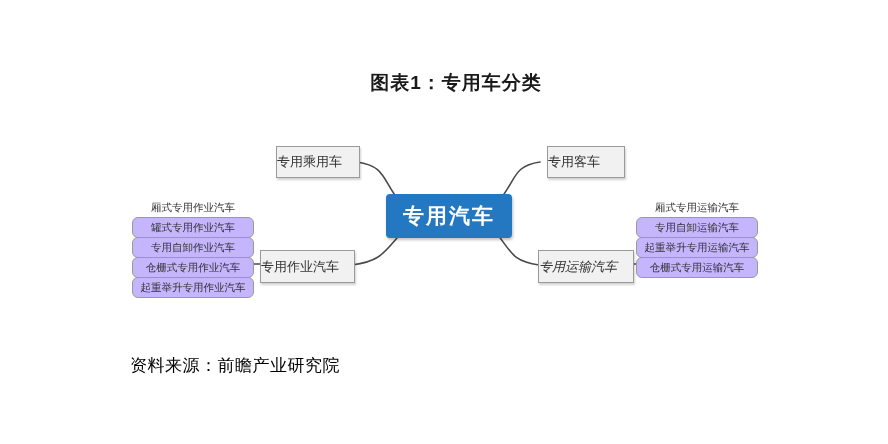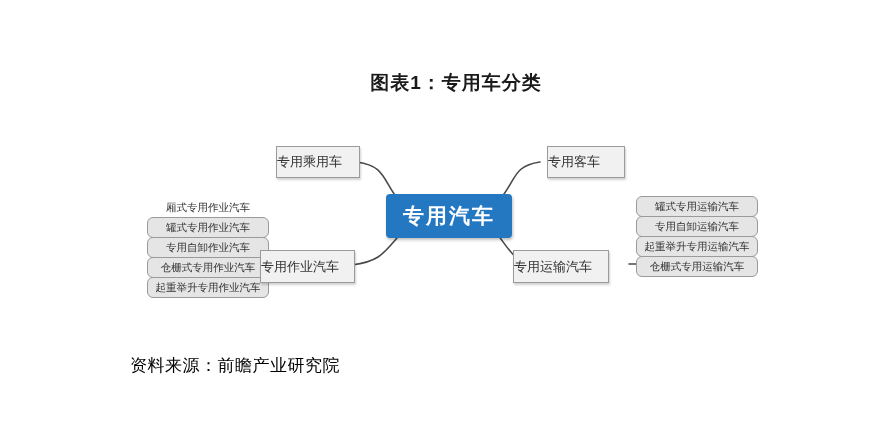--- a/index.html
+++ b/index.html
@@ -19,27 +19,27 @@
   }
   .center-node span{color:#ffffff;font-size:21px;font-weight:bold;letter-spacing:2px;}
   .branch-node{
     position:absolute;z-index:3;background:#f1f1f1;border:1px solid #9a9a9a;border-radius:0;
     display:flex;align-items:center;justify-content:flex-start;
     font-size:13px;color:#333;box-shadow:1px 2px 2px rgba(0,0,0,0.18);
   }
   .bn-passenger{left:276px;top:146px;width:82px;height:30px;}
   .bn-bus{left:539px;top:146px;width:76px;height:30px;margin-left:8px;}
   .bn-operation{left:260px;top:250px;width:93px;height:31px;}
-  .bn-transport{left:513px;top:250px;width:94px;height:31px;}
+  .bn-transport{left:538px;top:250px;width:94px;height:31px;font-style:italic;}
   .sublist{position:absolute;z-index:2;width:122px;}
-  .sublist.left{left:147px;top:197px;}
+  .sublist.left{left:132px;top:197px;}
   .sublist.right{left:636px;top:197px;}
   .subitem{
     width:120px;height:19px;margin-top:-1px;
-    border:1px solid #9a9a9a;border-radius:6px;background:#e5e5e5;
+    border:1px solid #9a9a9a;border-radius:6px;background:#c4b5fd;
     display:flex;align-items:center;justify-content:center;
     font-size:10.5px;color:#333;white-space:nowrap;
   }
   .subitem.first{border-color:transparent;background:transparent;margin-top:0;}
   .source{
     position:absolute;left:130px;top:354px;font-size:17px;color:#000000;letter-spacing:0.5px;
   }
 </style>
 </head>
 <body>
@@ -78,21 +78,21 @@
 
   <div class="sublist left">
     <div class="subitem first">厢式专用作业汽车</div>
     <div class="subitem">罐式专用作业汽车</div>
     <div class="subitem">专用自卸作业汽车</div>
     <div class="subitem">仓栅式专用作业汽车</div>
     <div class="subitem">起重举升专用作业汽车</div>
   </div>
 
   <div class="sublist right">
-    <div class="subitem">罐式专用运输汽车</div>
+    <div class="subitem first">厢式专用运输汽车</div>
     <div class="subitem">专用自卸运输汽车</div>
     <div class="subitem">起重举升专用运输汽车</div>
     <div class="subitem">仓栅式专用运输汽车</div>
   </div>
 
   <div class="source">资料来源：前瞻产业研究院</div>
 
 </div>
 
 </body></html>

